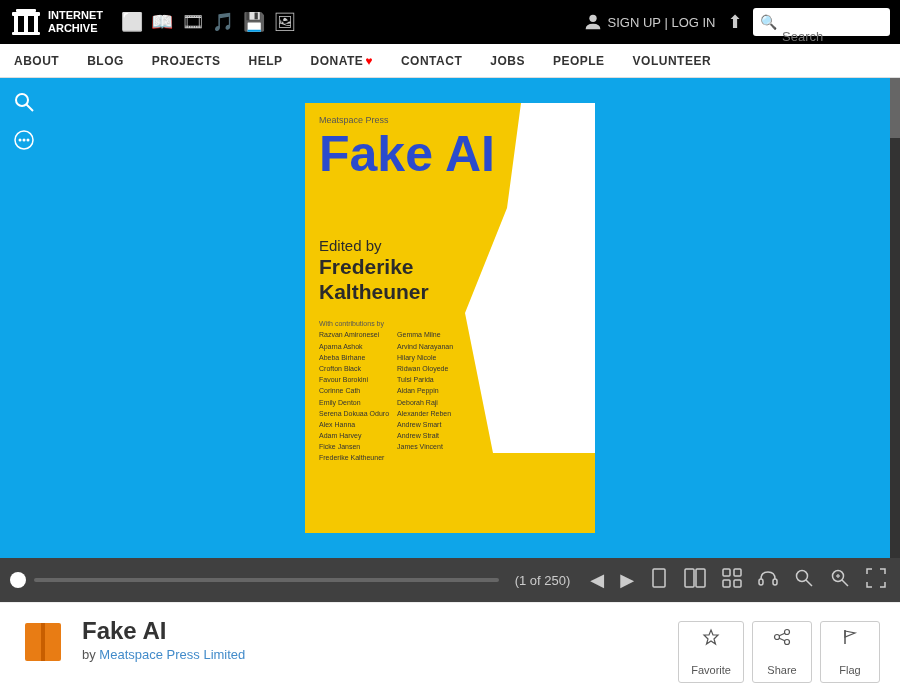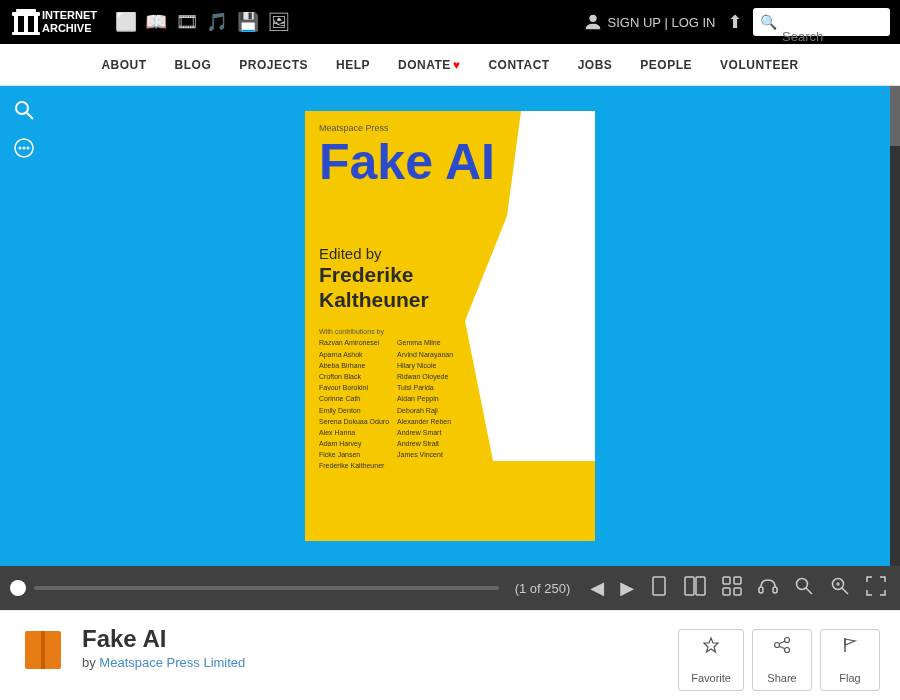--- a/index.html
+++ b/index.html
@@ -3,41 +3,41 @@
   <meta charset="utf-8">
   <style>
     * { margin: 0; padding: 0; box-sizing: border-box; }
     body { width: 900px; height: 700px; overflow: hidden; font-family: Arial, sans-serif; background: #fff; }
 
     
     #topbar {
       display: flex; align-items: center; background: #000; height: 44px;
       padding: 0 10px; gap: 10px;
     }
-    #logo-area { display: flex; align-items: center; color: #fff; flex-shrink: 0; }
+    #logo-area { display: flex; align-items: center; gap: 6px; color: #fff; flex-shrink: 0; }
     #logo-icon { width: 32px; height: 32px; }
     #logo-text { font-size: 11px; font-weight: bold; line-height: 1.2; color: #fff; }
     #topbar-icons { display: flex; gap: 8px; align-items: center; margin-left: 8px; }
     .topbar-icon { color: #ccc; font-size: 18px; cursor: pointer; text-decoration: none; }
     #topbar-spacer { flex: 1; }
     #user-area { display: flex; align-items: center; gap: 4px; color: #ccc; font-size: 13px; }
     #user-icon-svg { width: 22px; height: 22px; fill: #ccc; }
     #upload-icon { color: #ccc; font-size: 20px; margin-left: 6px; }
     #search-box {
       display: flex; align-items: center; background: #fff; border-radius: 3px;
       padding: 3px 8px; gap: 4px; height: 28px;
     }
     #search-icon-top { color: #555; font-size: 14px; }
     #search-input-top { border: none; outline: none; font-size: 13px; width: 100px; background: transparent; margin-top: 28px; }
 
     
     #navbar {
       background: #fff; border-bottom: 1px solid #ddd;
-      display: flex; align-items: center; justify-content: center;
-      height: 42px; gap: 0;
+      display: flex; align-items: center; 
+      height: 34px; gap: 0;
     }
     .nav-item {
       font-size: 12px; font-weight: bold; color: #333; text-decoration: none;
       padding: 0 14px; line-height: 34px; cursor: pointer;
       text-transform: uppercase; letter-spacing: 0.5px;
     }
     .nav-donate { color: #333; }
     .nav-heart { color: red; margin-left: 2px; }
 
     

